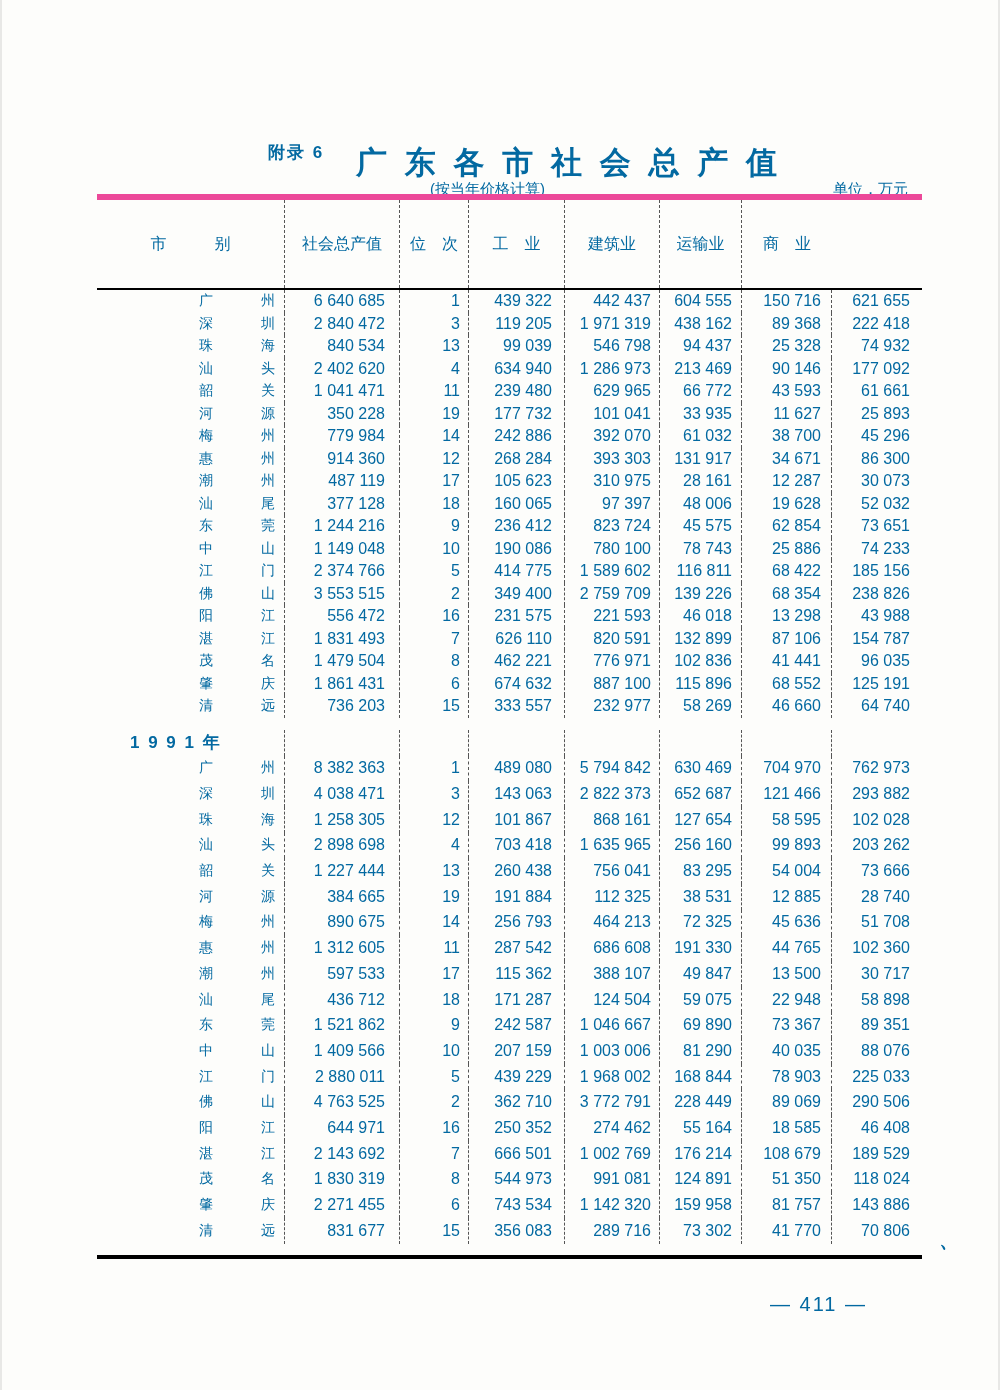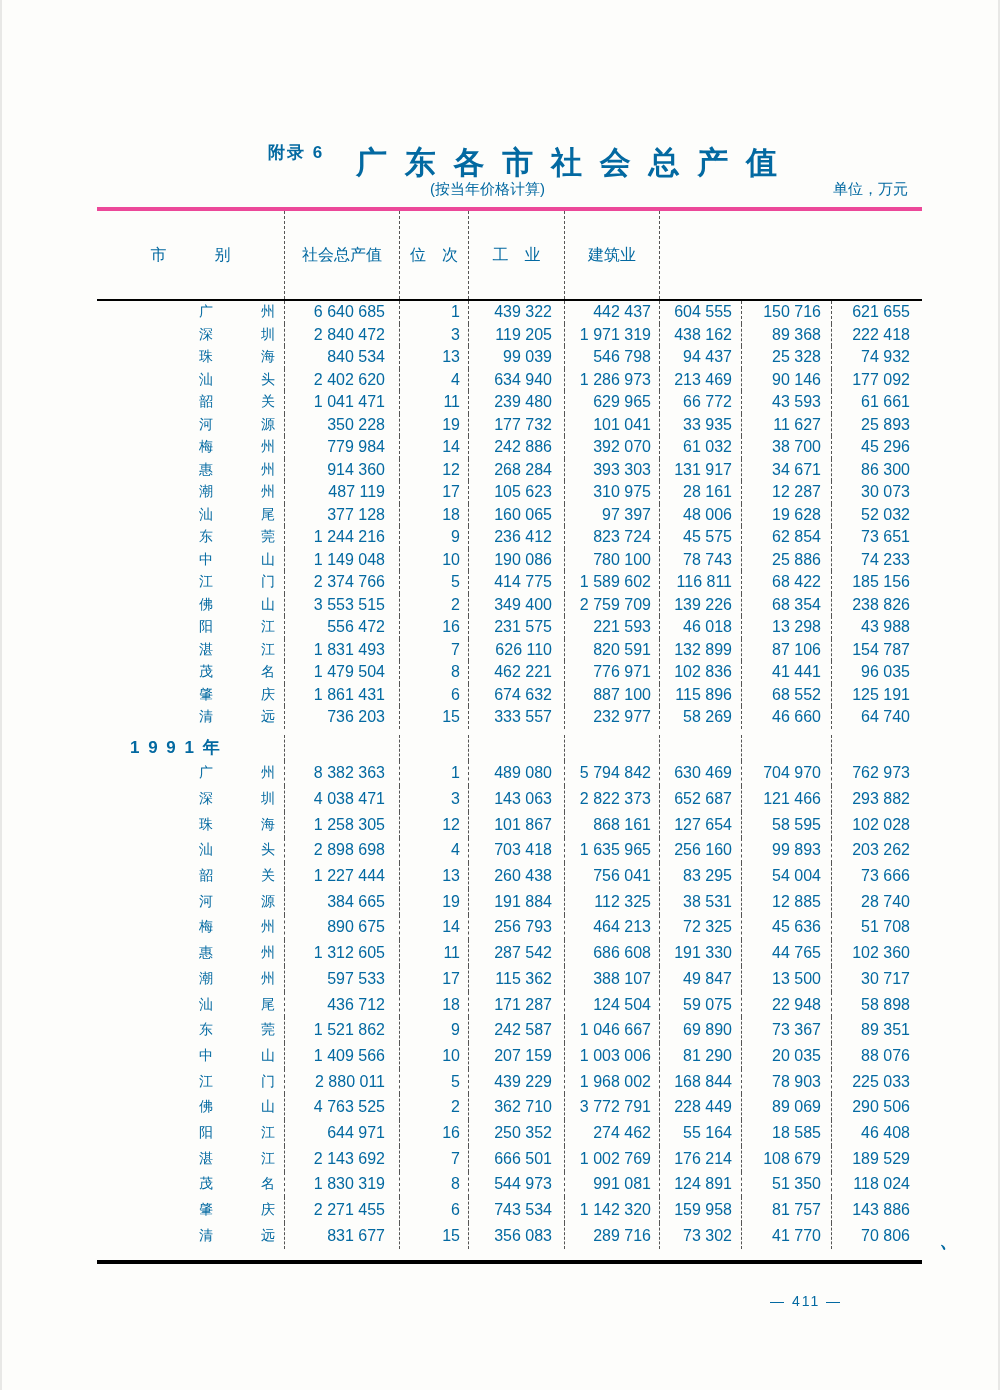--- a/index.html
+++ b/index.html
@@ -14,22 +14,22 @@
     font-size:17px;font-weight:bold;letter-spacing:2px;white-space:pre;
   }
   .title{
     position:absolute;left:338px;top:126px;margin:16px;
     font-size:31px;font-weight:bold;letter-spacing:5px;white-space:pre;
     font-family:"Liberation Serif","DejaVu Serif",serif;
   }
   .subtitle{position:absolute;left:428px;top:180px;font-size:15px;white-space:pre;}
   .unit-note{position:absolute;right:90px;top:180px;font-size:15px;white-space:pre;}
   .table{
-    position:absolute;left:95px;top:207px;width:825px;
-    border-top:4px solid #ec4899;border-bottom:4px solid #000;
+    position:absolute;left:95px;top:194px;width:825px;
+    border-top:6px solid #ec4899;border-bottom:4px solid #000;
   }
   .thead,.row{
     display:grid;
     grid-template-columns:188px 115px 69px 96px 95px 82px 90px 90px;
   }
   .thead{height:88px;border-bottom:2px solid #000;}
   .th{
     display:flex;align-items:center;justify-content:center;
     font-size:16px;white-space:pre;border-right:1px dashed #555;
   }
@@ -47,26 +47,26 @@
   .td.c5{padding-right:9px;}
   .td.c6{padding-right:10px;}
   .td.c7{padding-right:12px;}
   .city{
     display:inline-block;width:76px;font-size:14px;
     text-align:justify;text-align-last:justify;margin-left:44px;
   }
   .row.data-row.s0{height:22.5px;}
   .row.data-row.s1{height:25.7px;}
   .row.year-row{height:26px;}
-  .row.year-row.s1{margin-top:6px;}
+  .row.year-row.s1{margin-top:12px;}
   .td.ylabel{
     padding-left:33px;font-weight:bold;font-size:17px;letter-spacing:2px;
   }
   .footer{
-    position:absolute;left:768px;top:1293px;font-size:14px;letter-spacing:2px;white-space:pre;
+    position:absolute;left:768px;top:1293px;font-size:20px;letter-spacing:2px;white-space:pre;
   }
   .stray{
     position:absolute;left:938px;top:1228px;font-size:20px;font-weight:bold;
     transform:rotate(8deg);
   }
 </style>
 </head>
 <body>
 
 <div class="page">
@@ -77,20 +77,22 @@
   <span class="subtitle">(按当年价格计算)</span>
   <span class="unit-note">单位，万元</span>
 
   <div class="table">
     <div class="thead" id="thead">
         <div class="th c0">市　　　别</div>
         <div class="th c1">社会总产值</div>
         <div class="th c2">位　次</div>
         <div class="th c4">工　业</div>
         <div class="th c5">建筑业</div>
+        <div class="th c6">运输业</div>
+        <div class="th c7">商　业</div>
       </div>
     <div class="tbody" id="tbody">
         <div class="row data-row s0">
           <div class="td c0"><span class="city">广州</span></div>
           <div class="td c1">6 640 685</div>
           <div class="td c2">1</div>
           <div class="td c3">439 322</div>
           <div class="td c4">442 437</div>
           <div class="td c5">604 555</div>
           <div class="td c6">150 716</div>
@@ -396,21 +398,21 @@
           <div class="td c6">73 367</div>
           <div class="td c7">89 351</div>
         </div>
         <div class="row data-row s1">
           <div class="td c0"><span class="city">中山</span></div>
           <div class="td c1">1 409 566</div>
           <div class="td c2">10</div>
           <div class="td c3">207 159</div>
           <div class="td c4">1 003 006</div>
           <div class="td c5">81 290</div>
-          <div class="td c6">20 035</div>
+          <div class="td c6">40 035</div>
           <div class="td c7">88 076</div>
         </div>
         <div class="row data-row s1">
           <div class="td c0"><span class="city">江门</span></div>
           <div class="td c1">2 880 011</div>
           <div class="td c2">5</div>
           <div class="td c3">439 229</div>
           <div class="td c4">1 968 002</div>
           <div class="td c5">168 844</div>
           <div class="td c6">78 903</div>

